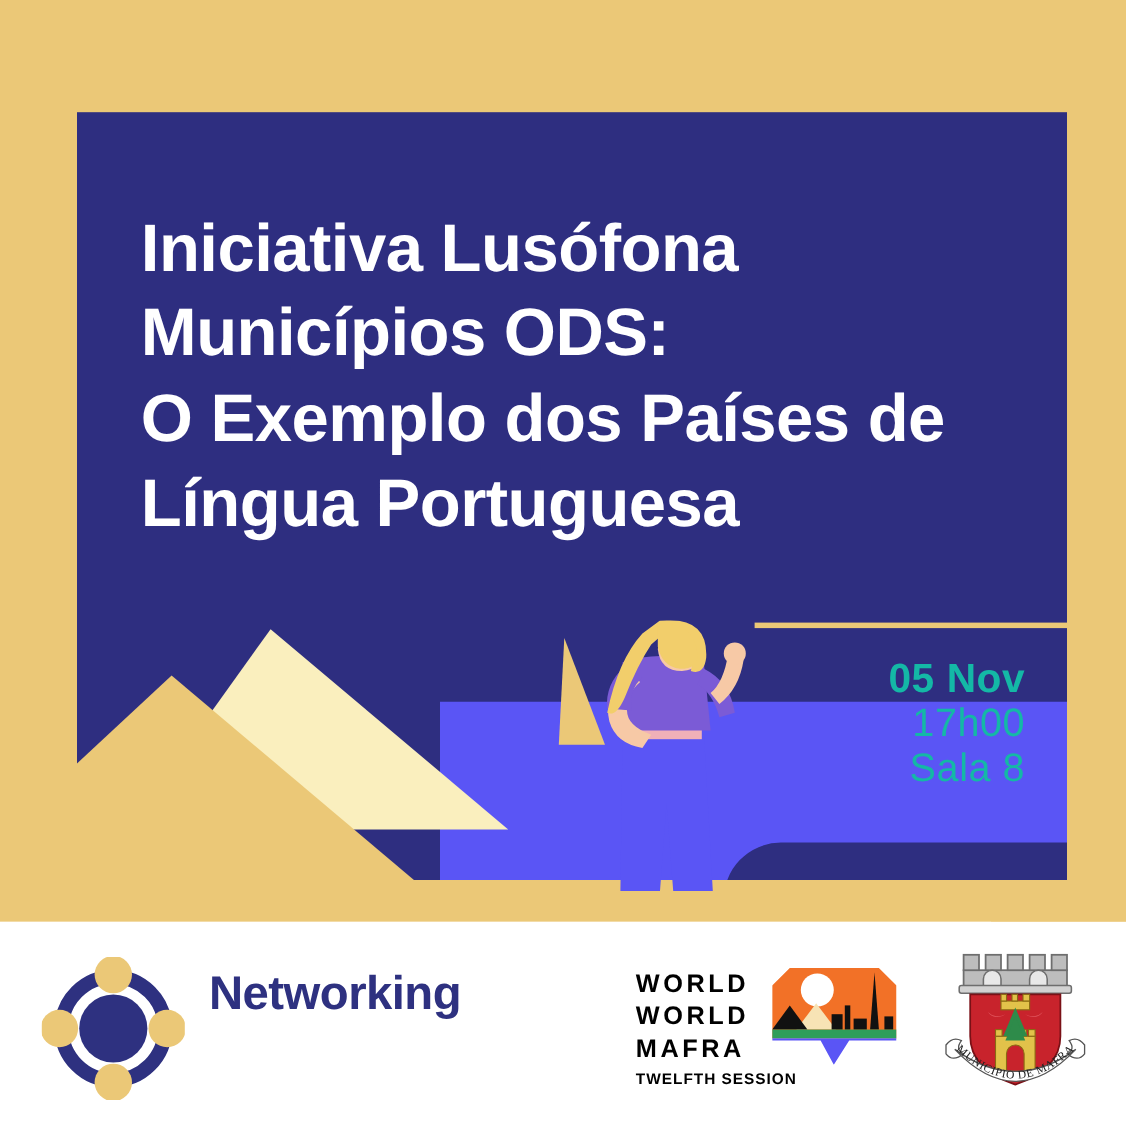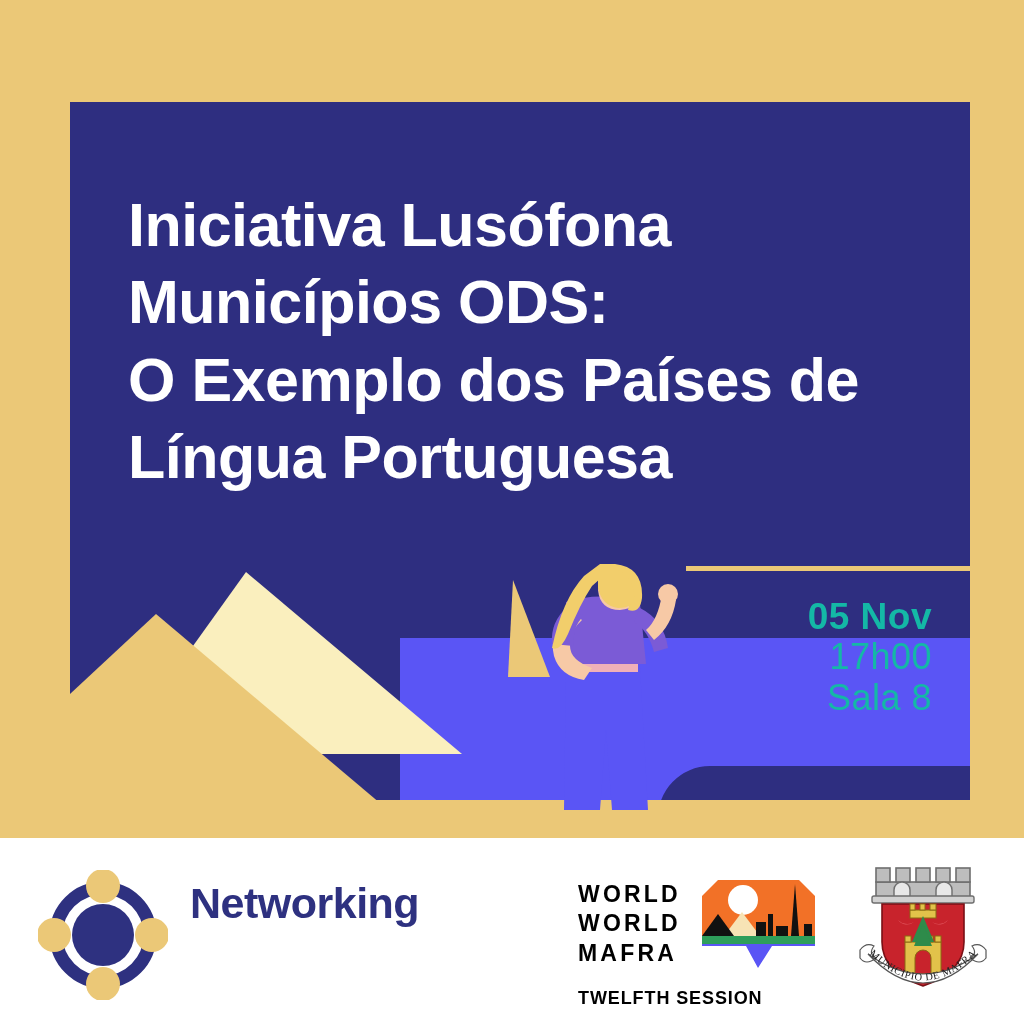--- a/index.html
+++ b/index.html
@@ -65,22 +65,22 @@
   }
   .net-text span{display:block;}
 
   .wuf{position:absolute;left:578px;top:32px;width:250px;height:120px;}
   .wuf-text{position:absolute;left:0;top:10px;color:#000000;}
   .wuf-text .w{
     display:block;font-size:23px;font-weight:bold;letter-spacing:3.2px;
     line-height:1.28;
   }
   .wuf-text .sub{
-    display:block;font-size:18px;font-weight:bold;letter-spacing:0.9px;
-    margin-top:20px;
+    display:block;font-size:14px;font-weight:bold;letter-spacing:0.9px;
+    margin-top:4px;
   }
   .wuf-badge{position:absolute;left:118px;top:4px;width:125px;height:115px;}
 
   .mafra{position:absolute;left:848px;top:16px;width:150px;height:150px;}
 </style>
 </head>
 <body>
 
 <div class="poster">
 

